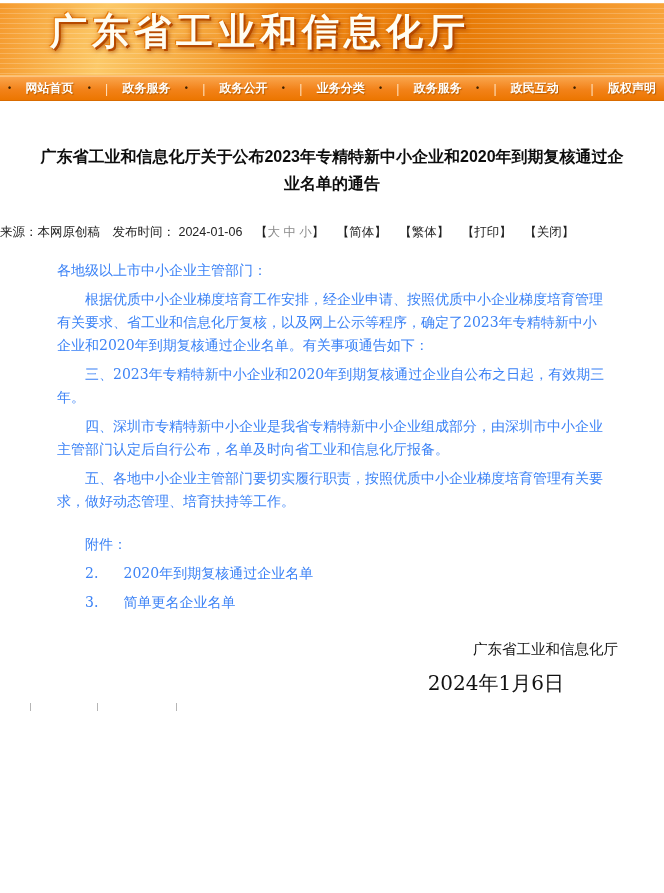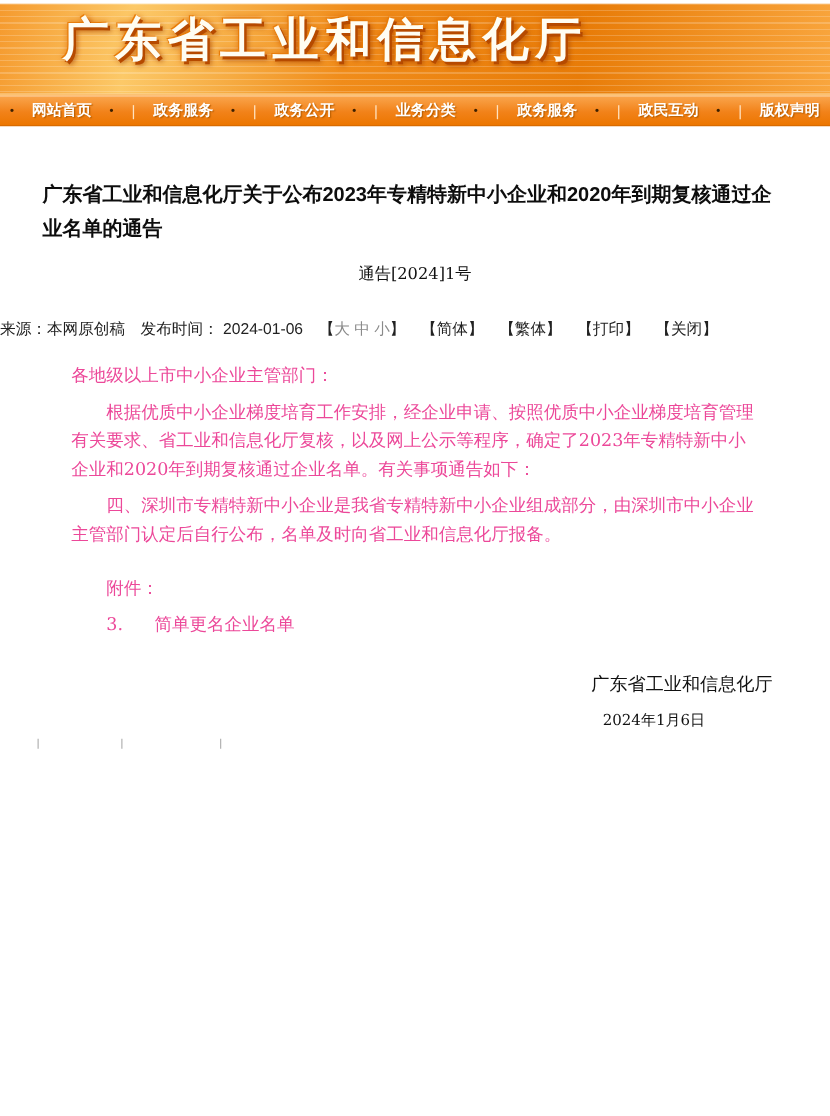--- a/index.html
+++ b/index.html
@@ -31,42 +31,42 @@
     padding:0 8px;
     background:linear-gradient(180deg,#faa54c 0%,#f28219 55%,#ec7600 100%);
     border-top:1px solid #fcc27c; border-bottom:1px solid #d96b00;
     font-size:12px; font-weight:bold; white-space:nowrap;
   }
   .nav-item { color:#fff; text-shadow:1px 1px 1px #b85e00; cursor:pointer; }
   .nav-dot  { color:#3d2000; font-size:9px; line-height:1; }
   .nav-pipe { color:#ffe2bf; font-weight:normal; }
   
   .doc-title {
-    margin:42px 34px 0; font-size:16px; font-weight:bold;
+    margin:42px 34px 0; text-align:center; font-size:16px; font-weight:bold;
     line-height:1.7; color:#0d0d0d;
   }
   .doc-number {
     margin-top:13px; text-align:center; font-size:13px; color:#111;
     font-family:"DejaVu Serif","Liberation Serif",serif;
   }
   .meta { margin-top:27px; text-align:left; font-size:12.5px; color:#222; }
   .meta .gap { margin-left:9px; }
   .meta .ctrl { cursor:pointer; }
   .meta .sizes { color:#8a8a8a; }
   .body-text {
-    margin:18px 57px 12px; font-size:14px; color:#ec4899;
+    margin:18px 57px 12px; font-size:14px; color:#3b82f6;
     font-family:"DejaVu Serif","Liberation Serif",serif;
   }
   .body-text p { margin:0 0 6px; line-height:23px; }
   .indent { text-indent:2em; }
   .attach-label { margin-top:20px !important;font-family:Liberation Serif, serif; }
   .attach-item { line-height:27px; margin:0; text-indent:2em; }
   .attach-item .num { margin-right:1.8em; }
   .sig   { margin-top:26px; text-align:right; padding-right:46px;  font-size:14.5px; font-family:"DejaVu Serif","Liberation Serif",serif; }
-  .sig-d { margin-top:11px; text-align:right; padding-right:100px; font-size:12px;   font-family:"DejaVu Serif","Liberation Serif",serif; }
+  .sig-d { margin-top:11px; text-align:right; padding-right:100px; font-size:20px;   font-family:"DejaVu Serif","Liberation Serif",serif; }
   
   .tfrag { margin:6px 6px 0 30px; font-family:"DejaVu Serif","Liberation Serif",serif; }
   .frag-top { height:8px; display:flex; }
   .frag-top .s { border-right:1px solid #b5b5b5; }
   .frag-top .s0 { width:0; border-right:1px solid #b5b5b5; }
   .frag-top .s1 { width:67px; } .frag-top .s2 { width:79px; } .frag-top .s3 { flex:1; border-right:none; }
 </style>
 </head>
 <body>
 
@@ -92,39 +92,43 @@
   <span class="nav-dot">•</span>
   <span class="nav-pipe">|</span>
   <span class="nav-item">政民互动</span>
   <span class="nav-dot">•</span>
   <span class="nav-pipe">|</span>
   <span class="nav-item">版权声明</span>
 </div>
 
 <div>
   <h2 class="doc-title">广东省工业和信息化厅关于公布2023年专精特新中小企业和2020年到期复核通过企业名单的通告</h2>
-  <div class="doc-number">通告[2024]1号</div>
 
   <div class="meta">
     <span>来源：本网原创稿</span>
     <span class="gap">发布时间：</span>
     <span>2024-01-06</span>
     <span class="gap ctrl"><span>【</span><span class="sizes">大 中 小</span><span>】</span></span>
     <span class="gap ctrl">【简体】</span>
     <span class="gap ctrl">【繁体】</span>
     <span class="gap ctrl">【打印】</span>
     <span class="gap ctrl">【关闭】</span>
   </div>
 
   <div class="body-text">
     <p>各地级以上市中小企业主管部门：</p>
     <p class="indent">根据优质中小企业梯度培育工作安排，经企业申请、按照优质中小企业梯度培育管理有关要求、省工业和信息化厅复核，以及网上公示等程序，确定了2023年专精特新中小企业和2020年到期复核通过企业名单。有关事项通告如下：</p>
+    <p class="indent">三、2023年专精特新中小企业和2020年到期复核通过企业自公布之日起，有效期三年。</p>
     <p class="indent">四、深圳市专精特新中小企业是我省专精特新中小企业组成部分，由深圳市中小企业主管部门认定后自行公布，名单及时向省工业和信息化厅报备。</p>
+    <p class="indent">五、各地中小企业主管部门要切实履行职责，按照优质中小企业梯度培育管理有关要求，做好动态管理、培育扶持等工作。</p>
 
     <p class="indent attach-label">附件：</p>
+    <p class="attach-item">
+      <span class="num">2.</span><span>2020年到期复核通过企业名单</span>
+    </p>
     <p class="attach-item">
       <span class="num">3.</span><span>简单更名企业名单</span>
     </p>
   </div>
 
   <div class="sig">广东省工业和信息化厅</div>
   <div class="sig-d">2024年1月6日</div>
 </div>
 
 <div class="tfrag">

